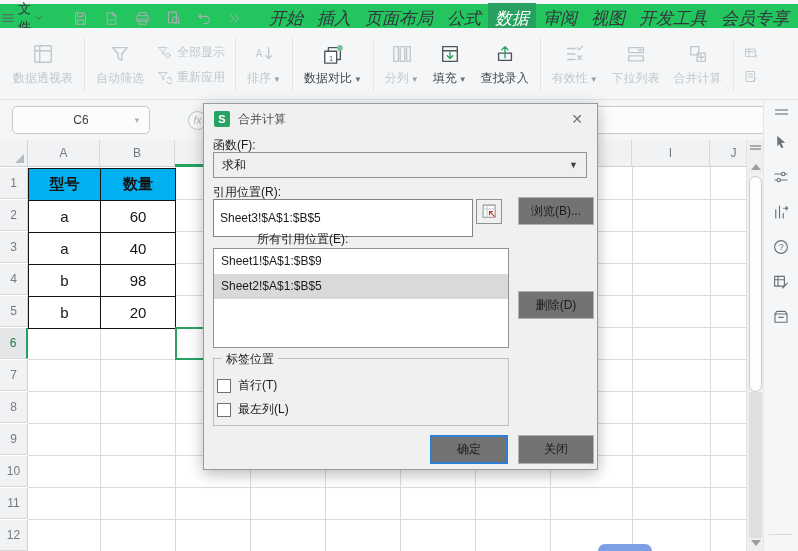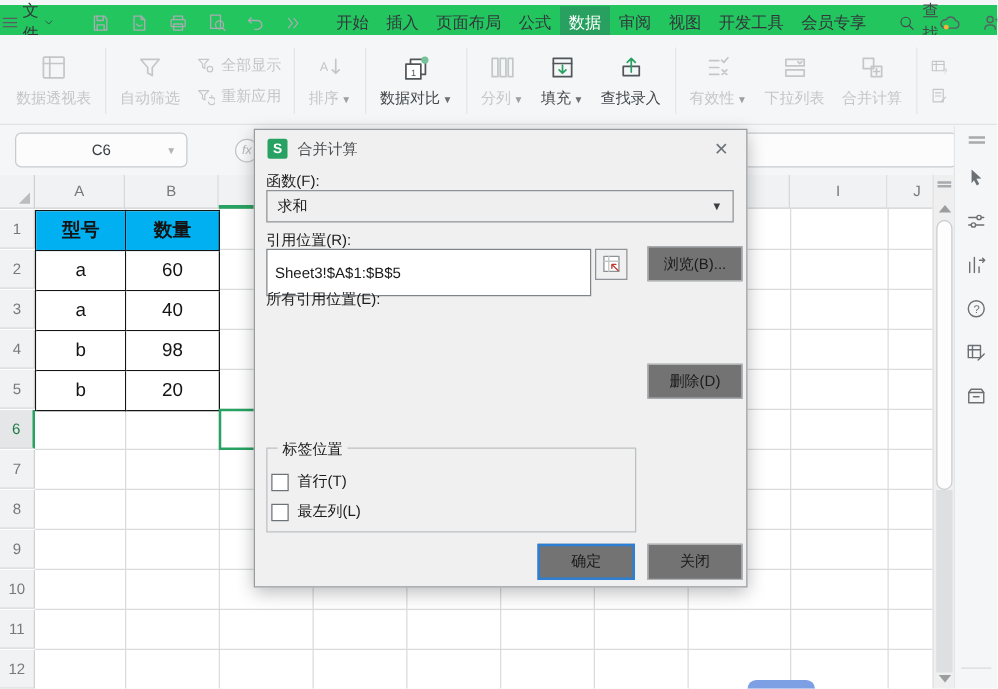--- a/index.html
+++ b/index.html
@@ -9,21 +9,21 @@
   .icon { display:inline-flex; align-items:center; justify-content:center; }
   .icon svg { display:block; }
 
   
   .topbar { position:absolute; left:0; top:4px; width:798px; height:28px; background:#22c55e; display:flex; align-items:center; }
   .hamburger { width:30px; display:flex; justify-content:center; color:#5a5e62; cursor:pointer; }
   .filemenu { display:flex; align-items:center; gap:3px; padding:0 8px 0 2px; font-size:13px; color:#33373b; }
   .tdivider { width:1px; height:16px; background:#d8dadc; margin:0 6px; }
   .quick { display:flex; align-items:center; gap:14px; padding:0 8px; color:#a9adb1; }
   .mtabs { display:flex; align-items:center; height:28px; }
-  .mtab { padding:4px 7px; font-size:13px; color:#33373b; cursor:pointer; white-space:nowrap; }
+  .mtab { padding:4px 7px; font-size:17px; color:#33373b; cursor:pointer; white-space:nowrap;font-style:italic; }
   .mtab.active { background:#27a060; color:#fff; }
   .searchbox { display:flex; align-items:center; gap:5px; color:#45494d; font-size:13px; margin-left:18px; cursor:pointer; }
   .winicons { display:flex; align-items:center; gap:16px; margin-left:auto; padding-right:14px; color:#5a5e62; }
 
   
   .ribbon { position:absolute; left:0; top:28px; width:798px; height:72px; background:#f5f6f7; border-bottom:1px solid #e0e2e4; display:flex; align-items:stretch; padding:4px 4px 2px 6px; overflow:hidden; }
   .rgroup { display:flex; align-items:stretch; }
   .rsep { width:1px; background:#e3e5e7; margin:6px 4px; }
   .rbtn { display:flex; flex-direction:column; align-items:center; justify-content:center; gap:5px; padding:2px 7px; min-width:44px; color:#41464b; cursor:pointer; white-space:nowrap; }
   .rbtn .rlabel { font-size:12px; }
@@ -508,21 +508,25 @@
       <span class="icon">
           <svg width="17" height="17" viewBox="0 0 24 24" fill="none" stroke="currentColor" stroke-width="1.5" stroke-linecap="round" stroke-linejoin="round">
             <rect x="3" y="3" width="17" height="17" fill="#fff" stroke="#8f9396"></rect>
             <path d="M3 8.5h17M8.5 3v17" stroke="#c3c7ca"></path>
             <path d="M12 12l7 7m-7-2.5V12h4.5" stroke="#c0392b"></path>
           </svg>
         </span>
     </div>
     <div class="dbtn" style="left:314px;top:93px;width:76px;height:28px;">浏览(B)...</div>
 
-    <span class="dlabel" style="top:127px;">所有引用位置(E):</span>
+    <span class="dlabel" style="top:127px;margin-left:44px;">所有引用位置(E):</span>
+    <div class="dlist">
+        <div class="li">Sheet1!$A$1:$B$9</div>
+        <div class="li selected">Sheet2!$A$1:$B$5</div>
+      </div>
     <div class="dbtn" style="left:314px;top:187px;width:76px;height:28px;">删除(D)</div>
 
     <div class="dgroup">
       <span class="glabel">标签位置</span>
     </div>
     <div class="cbrow" style="top:273px;">
       <span class="cbox"></span>
       <span>首行(T)</span>
     </div>
     <div class="cbrow" style="top:297px;">

